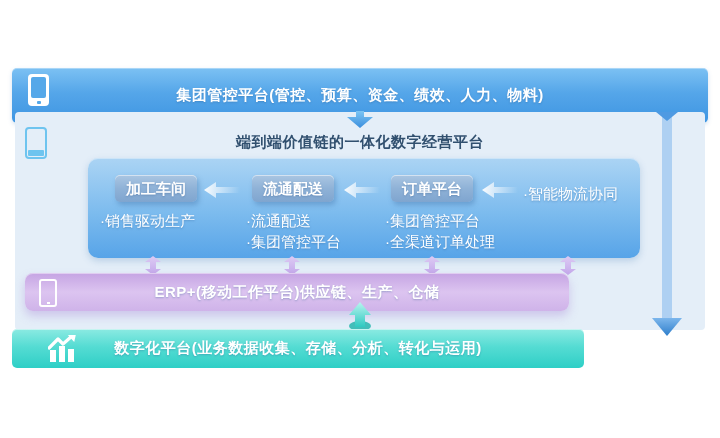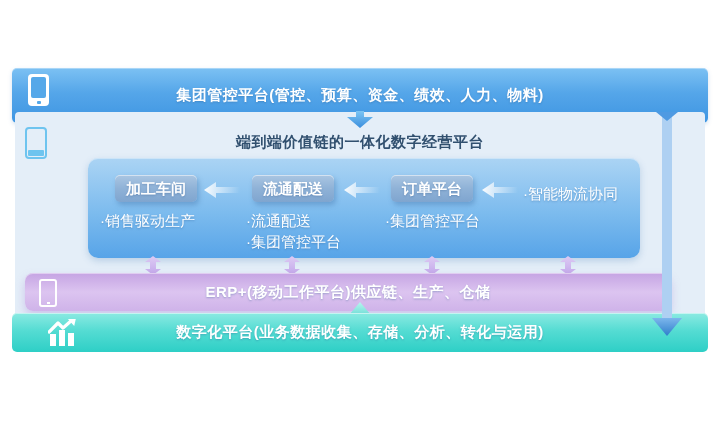--- a/index.html
+++ b/index.html
@@ -77,42 +77,42 @@
 
   
   .arrow-updown{position:absolute;top:256px;width:16px;height:19px;}
   .arrow-updown.u1{left:145px;}
   .arrow-updown.u2{left:284px;}
   .arrow-updown.u3{left:424px;}
   .arrow-updown.u4{left:560px;}
 
   
   .erp-bar{
-    position:absolute;left:25px;top:273px;width:646px;height:38px;border-radius:8px;
+    position:absolute;left:25px;top:273px;width:544px;height:38px;border-radius:8px;
     background:linear-gradient(180deg,#c5a4e3 0%,#dcc4f0 50%,#cfb3e9 100%);
     box-shadow:0 5px 10px rgba(160,120,210,.35), inset 0 1px 0 rgba(255,255,255,.45);
   }
   .phone-outline-white{
     position:absolute;left:14px;top:6px;width:14px;height:24px;
     border:2px solid #ffffff;border-radius:3px;
   }
   .phone-outline-white .dot{position:absolute;left:50%;bottom:1px;width:3px;height:2px;margin-left:-1.5px;background:#ffffff;}
 
   
   .arrow-up-teal{position:absolute;left:344px;top:301px;width:32px;height:30px;}
 
   
   .vline{position:absolute;left:662px;top:112px;width:10px;height:208px;background:#aed0f2;z-index:5;}
   .vline-cap{position:absolute;left:656px;top:112px;width:0;height:0;z-index:5;
     border-left:11px solid transparent;border-right:11px solid transparent;border-top:9px solid #4f9ae2;}
   .vline-head{position:absolute;left:652px;top:318px;width:30px;height:18px;z-index:6;}
 
   
   .digital-bar{
-    position:absolute;left:12px;top:313px;width:696px;height:39px;border-radius:5px;
+    position:absolute;left:12px;top:329px;width:572px;height:39px;border-radius:5px;
     background:linear-gradient(180deg,#8beae2 0%,#55dcd3 45%,#2ecfc6 100%);
     box-shadow:inset 0 1px 0 rgba(255,255,255,.5);
     text-decoration:underline;
   }
   .chart-icon{position:absolute;left:36px;top:6px;width:32px;height:27px;}
 </style>
 </head>
 <body>
 
 <div id="canvas">
@@ -157,20 +157,21 @@
       <div class="col-items">
         <div>·流通配送</div>
         <div>·集团管控平台</div>
       </div>
     </div>
 
     <div class="col">
       <div class="col-header">订单平台</div>
       <div class="col-items">
         <div>·集团管控平台</div>
+        <div>·全渠道订单处理</div>
       </div>
     </div>
 
     <div class="col">
       <div class="col-items">
         <div>·智能物流协同</div>
       </div>
     </div>
 
     <svg class="arrow-left a1" viewBox="0 0 36 16">

